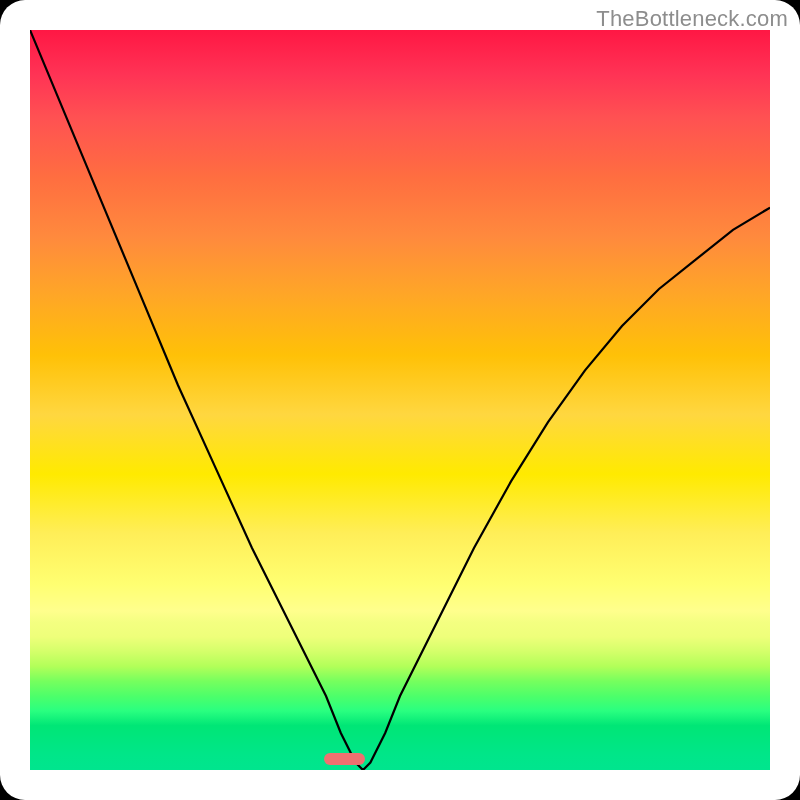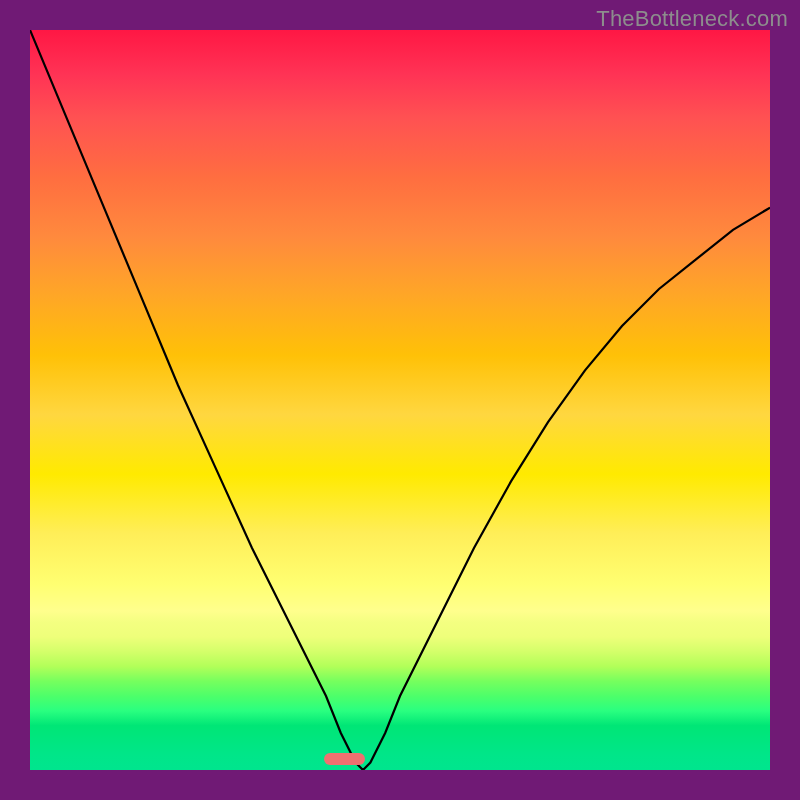--- a/index.html
+++ b/index.html
@@ -1,21 +1,22 @@
 <!DOCTYPE html>
 <html><head>
 <meta charset="utf-8">
 <style>
   * { margin: 0; padding: 0; box-sizing: border-box; }
   html, body { width: 800px; height: 800px; overflow: hidden; background: #000; }
   .chart-container {
     position: relative;
     width: 800px;
     height: 800px;
-    background: #701a75;
+    background: #ffffff;
+    border-radius: 25px;
   }
   .plot-area {
     position: absolute;
     left: 30px;
     top: 30px;
     width: 740px;
     height: 740px;
     background: linear-gradient(to bottom,
       #ff1744 0%,
       #ff3355 6%,

